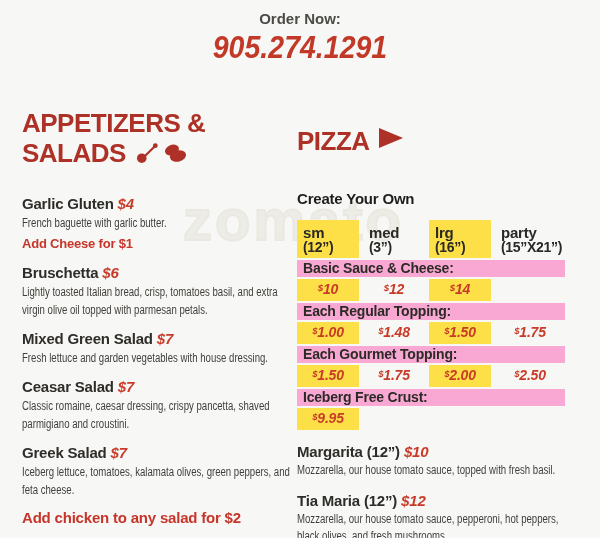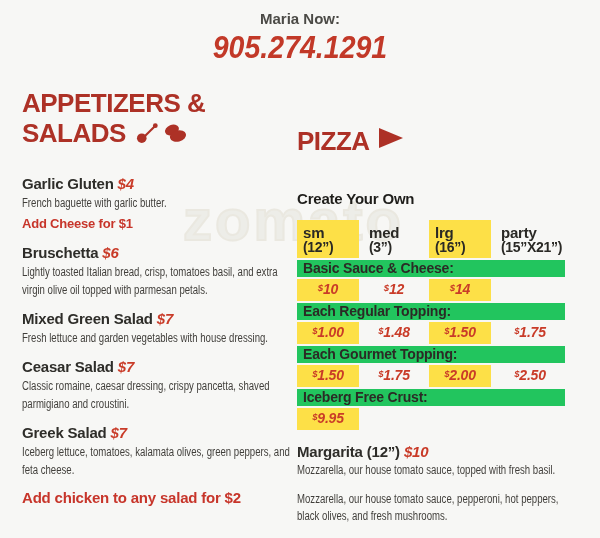--- a/index.html
+++ b/index.html
@@ -17,21 +17,21 @@
     -webkit-text-stroke:2px #eae8e0;
     pointer-events:none; user-select:none;
   }
   .order-header { position:absolute; top:10px; left:0; right:0; text-align:center; z-index:1; }
   .order-now { font-size:15px; font-weight:700; color:#4b4a46; }
   .phone {
     margin-top:3px; font-size:31px; font-weight:700; font-style:italic;
     color:#c23928; transform:scaleX(0.92); transform-origin:50% 0;
   }
   .col { position:absolute; z-index:1; }
-  .col.left  { left:22px;  top:88px;  width:272px; }
+  .col.left  { left:22px;  top:108px;  width:272px; }
   .col.right { left:297px; top:120px; width:268px; }
 
   .section-title { color:#ad3126; font-size:26px; font-weight:700; line-height:30px; letter-spacing:-0.5px; }
   .title-row { display:flex; gap:7px; }
   .title-icons { display:inline-flex; align-items:center; gap:3px; margin-left:2px; }
   .left .section-title { margin-bottom:26px; }
   .right .section-title { padding-top:6px; }
 
   .menu-item { margin-bottom:10px; }
   .item-name-line { font-size:15px; font-weight:700; color:#2e2d29; letter-spacing:-0.2px; line-height:20px; }
@@ -48,41 +48,41 @@
   .ptable { margin-top:12px; }
   .size-row, .val-row {
     display:grid; grid-template-columns:62px 62px 62px 70px;
     column-gap:4px; margin-bottom:2px;
   }
   .size-cell { padding:5px 0 4px 6px; }
   .beige { background:#fde047; }
   .size-label { font-size:15px; font-weight:700; color:#2a2925; line-height:16px; letter-spacing:-0.2px; }
   .size-dim { font-size:14px; font-weight:700; color:#2a2925; line-height:13px; letter-spacing:-0.3px; }
   .tbar {
-    background:#22c55e; color:#2b2a25; font-size:14px; font-weight:700;
+    background:#f9a8d4; color:#2b2a25; font-size:14px; font-weight:700;
     line-height:17px; padding-left:6px; letter-spacing:-0.2px; margin-bottom:2px;
   }
   .val-cell {
     text-align:center; font-size:14px; font-weight:700; font-style:italic;
     color:#c93b28; line-height:21px; letter-spacing:-0.2px;
   }
   .cur { font-size:9.5px; position:relative; top:-3.5px; }
   .pizza-items { margin-top:12px; }
   .pizza-items .desc { line-height:17px; }
   .pizza-items .menu-item { margin-bottom:12px; }
 </style>
 </head>
 <body>
 
 <div class="page">
 
   <div class="watermark">zomato</div>
 
   <div class="order-header">
-    <div class="order-now">Maria Now:</div>
+    <div class="order-now">Order Now:</div>
     <div class="phone">905.274.1291</div>
   </div>
 
   <section class="col left">
     <h1 class="section-title">
       <div>APPETIZERS &amp;</div>
       <div class="title-row">
         <span>SALADS</span>
         <span class="title-icons">
           <svg width="25" height="25" viewBox="0 0 24 24">
@@ -202,18 +202,21 @@
     </div>
 
     <div class="pizza-items">
       <div class="menu-item">
         <div class="item-name-line">
           <span>Margarita (12”)</span><span class="price">$10</span>
         </div>
         <div class="desc">Mozzarella, our house tomato sauce, topped with fresh basil.</div>
       </div>
       <div class="menu-item">
+        <div class="item-name-line">
+          <span>Tia Maria (12”)</span><span class="price">$12</span>
+        </div>
         <div class="desc">Mozzarella, our house tomato sauce, pepperoni, hot peppers, black olives, and fresh mushrooms.</div>
       </div>
     </div>
   </section>
 
 </div>
 
 </body></html>

